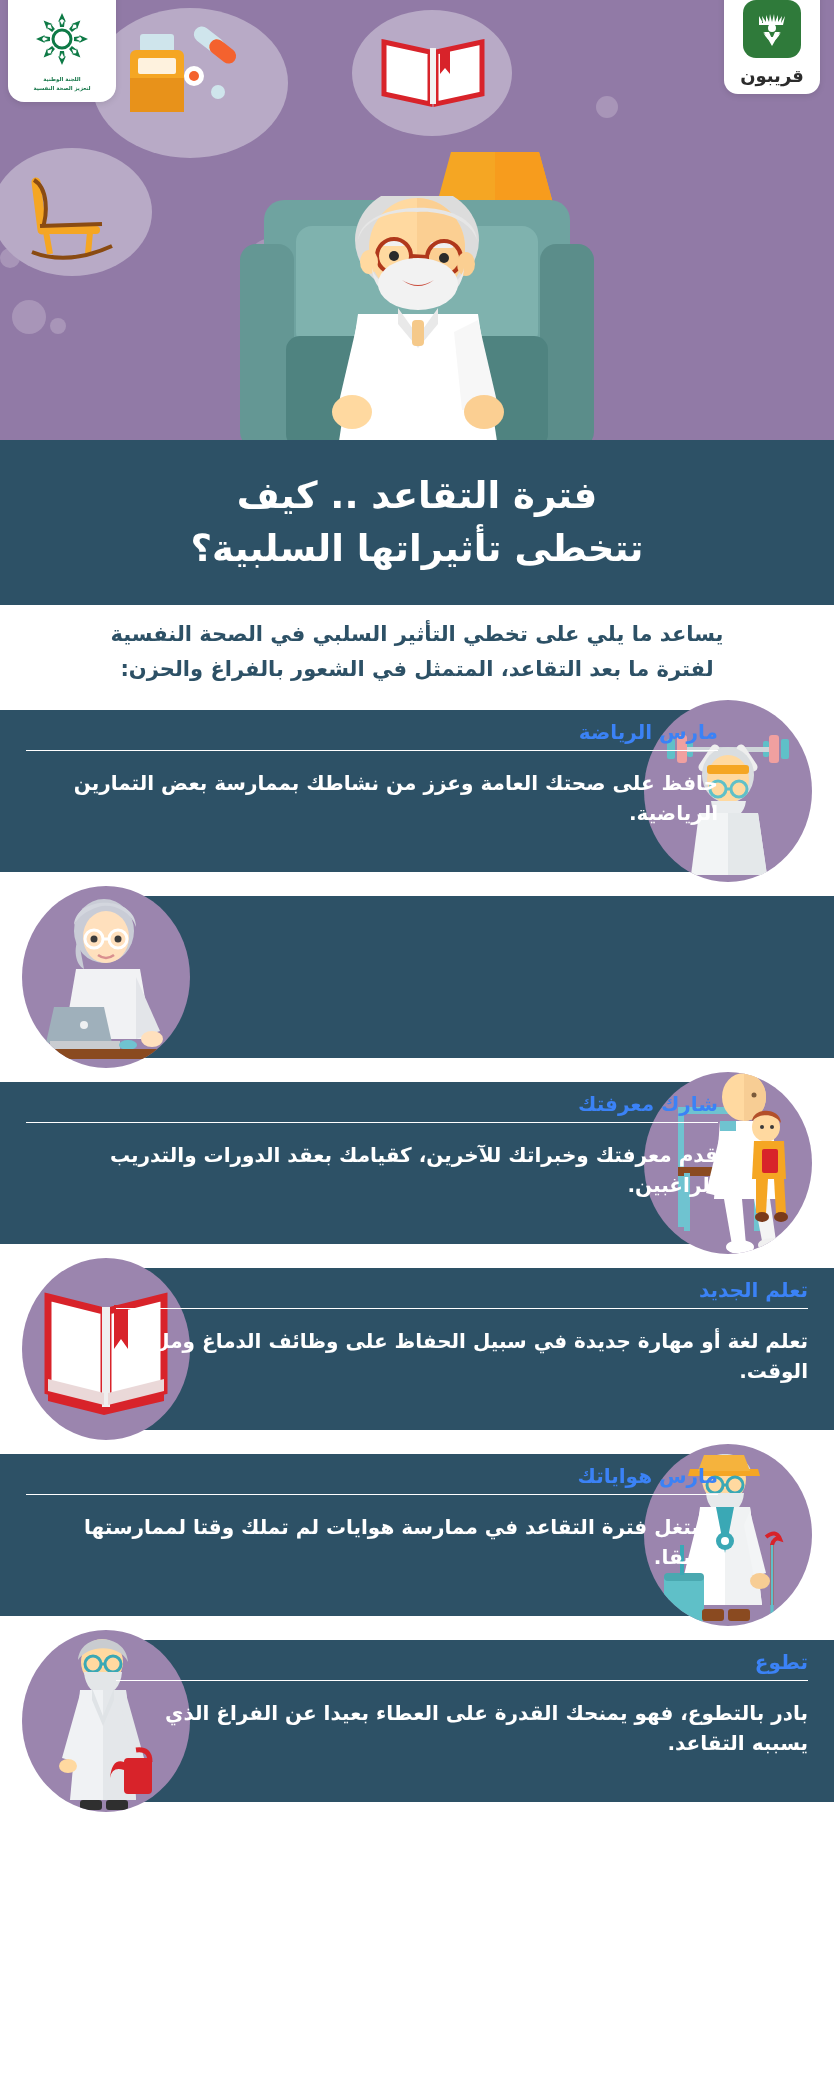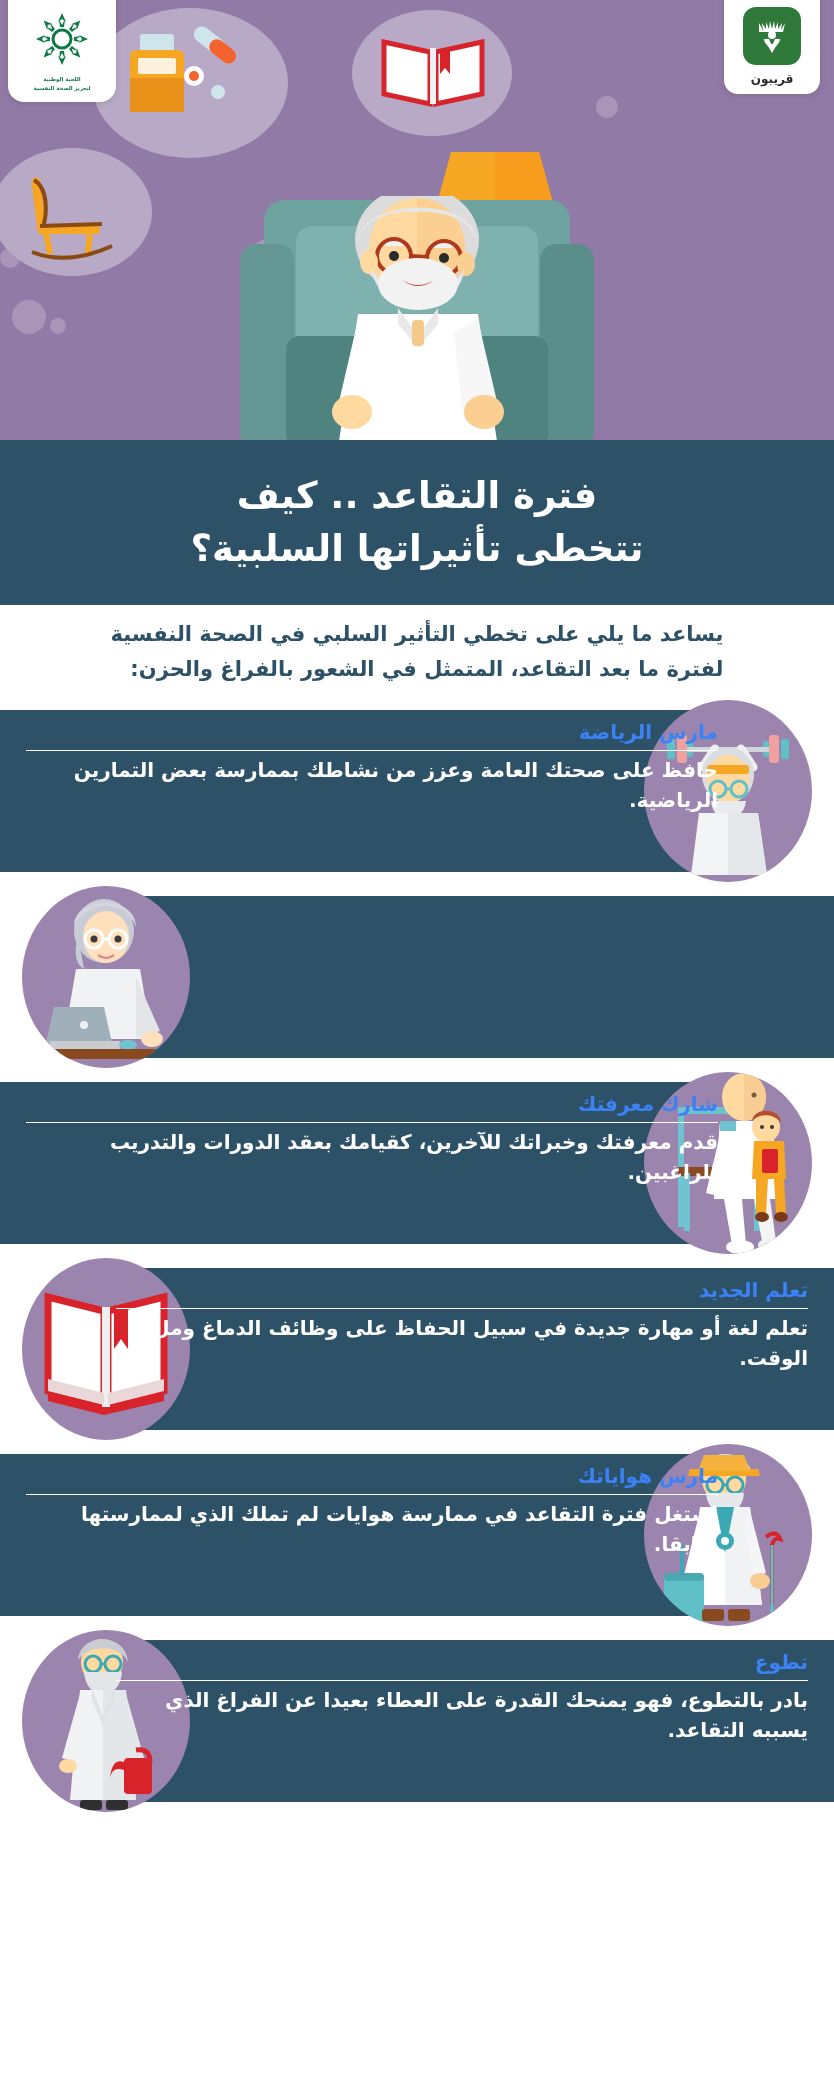--- a/index.html
+++ b/index.html
@@ -47,41 +47,41 @@
 
   
   .badge-card{
     position:absolute; right:14px; top:-18px; width:96px; height:112px;
     background:#ffffff; border-radius:0 0 14px 14px;
     display:flex; flex-direction:column; align-items:center; justify-content:flex-end;
     padding-bottom:8px; box-shadow:0 2px 6px rgba(0,0,0,.10);
   }
   .badge-sq{ width:58px; height:58px; border-radius:13px; background:#2f7a3a;
      display:flex; align-items:center; justify-content:center; }
-  .badge-card .badge-name{ font-size:12px; color:#2c2c2c; margin-top:7px; font-weight:700; }
+  .badge-card .badge-name{ font-size:18px; color:#2c2c2c; margin-top:7px; font-weight:700; }
 
   
   .title-block{
     position:absolute; top:440px; left:0; width:834px; height:165px;
     background:#2d5166; display:flex; flex-direction:column;
     align-items:center; justify-content:center;
   }
   .title-block h1{
     color:#ffffff; font-size:37px; font-weight:700; line-height:1.42;
     text-align:center; letter-spacing:0px;
   }
 
   
   .intro{
     position:absolute; top:605px; left:0; width:834px; height:93px;
     background:#ffffff; display:flex; align-items:center; justify-content:center;
   }
   .intro p{
     color:#2d5166; font-size:21px; font-weight:700; line-height:1.62;
-    max-width:740px;
+    text-align:center; max-width:740px;
   }
 
   
   .tips{ position:absolute; top:698px; left:0; width:834px; }
   .tip{ position:relative; width:834px; height:186px; }
 
   .tip .panel{
     position:absolute; top:12px; height:162px; background:#2d5166;
     border-radius:4px;
   }
@@ -100,21 +100,21 @@
     border-radius:50%; background:#9b85ae; overflow:hidden;
     display:flex; align-items:center; justify-content:center;
   }
   .txt{ position:absolute; top:22px; }
   .tip-head{
     color:#3b82f6; font-size:20px; font-weight:700; line-height:1.2;
     margin-bottom:6px;
   }
   .tip-body{
     color:#ffffff; font-size:20px; font-weight:700; line-height:1.52;
-    border-top:1.6px solid #ffffff; padding-top:4px;
+    border-top:1.6px solid #ffffff; padding-top:17px;
   }
 </style>
 </head>
 <body>
 
 <div class="hero">
 
   <div class="hero-dots">
     <span class="dot" style="left:246px;top:238px;width:52px;height:52px;"></span>
     <span class="dot" style="left:300px;top:268px;width:26px;height:26px;"></span>
@@ -422,21 +422,21 @@
         <rect x="2" y="128" width="40" height="8" rx="4" fill="#4aa8b0"></rect>
         <rect x="18" y="100" width="4" height="30" fill="#3aa8b5"></rect>
         <path d="M104 92 Q114 84 118 94 Q112 92 110 100 L110 160" stroke="#d8232a" stroke-width="4" fill="none"></path>
         <path d="M110 100 L110 172" stroke="#5fc0c8" stroke-width="3"></path>
         <rect x="40" y="164" width="22" height="12" rx="3" fill="#8a4a20"></rect>
         <rect x="66" y="164" width="22" height="12" rx="3" fill="#8a4a20"></rect>
         </svg>
       </div>
     <div class="txt">
       <div class="tip-head">مارس هواياتك</div>
-      <div class="tip-body">استغل فترة التقاعد في ممارسة هوايات لم تملك الذي لممارستها سابقا.</div>
+      <div class="tip-body">استغل فترة التقاعد في ممارسة هوايات لم تملك وقتا لممارستها سابقا.</div>
     </div>
     </div>
     <div class="tip img-left">
     <div class="panel"></div>
     <div class="oval">
         <svg width="132" height="182" viewBox="0 0 132 182">
         <ellipse cx="62" cy="32" rx="21" ry="23" fill="#ffd9a0"></ellipse>
         <path d="M38 30 C40 2 86 2 88 32 C80 14 48 14 38 30 Z" fill="#c9ccd0"></path>
         <circle cx="53" cy="34" r="8" fill="none" stroke="#3aa8b5" stroke-width="3"></circle>
         <circle cx="73" cy="34" r="8" fill="none" stroke="#3aa8b5" stroke-width="3"></circle>

